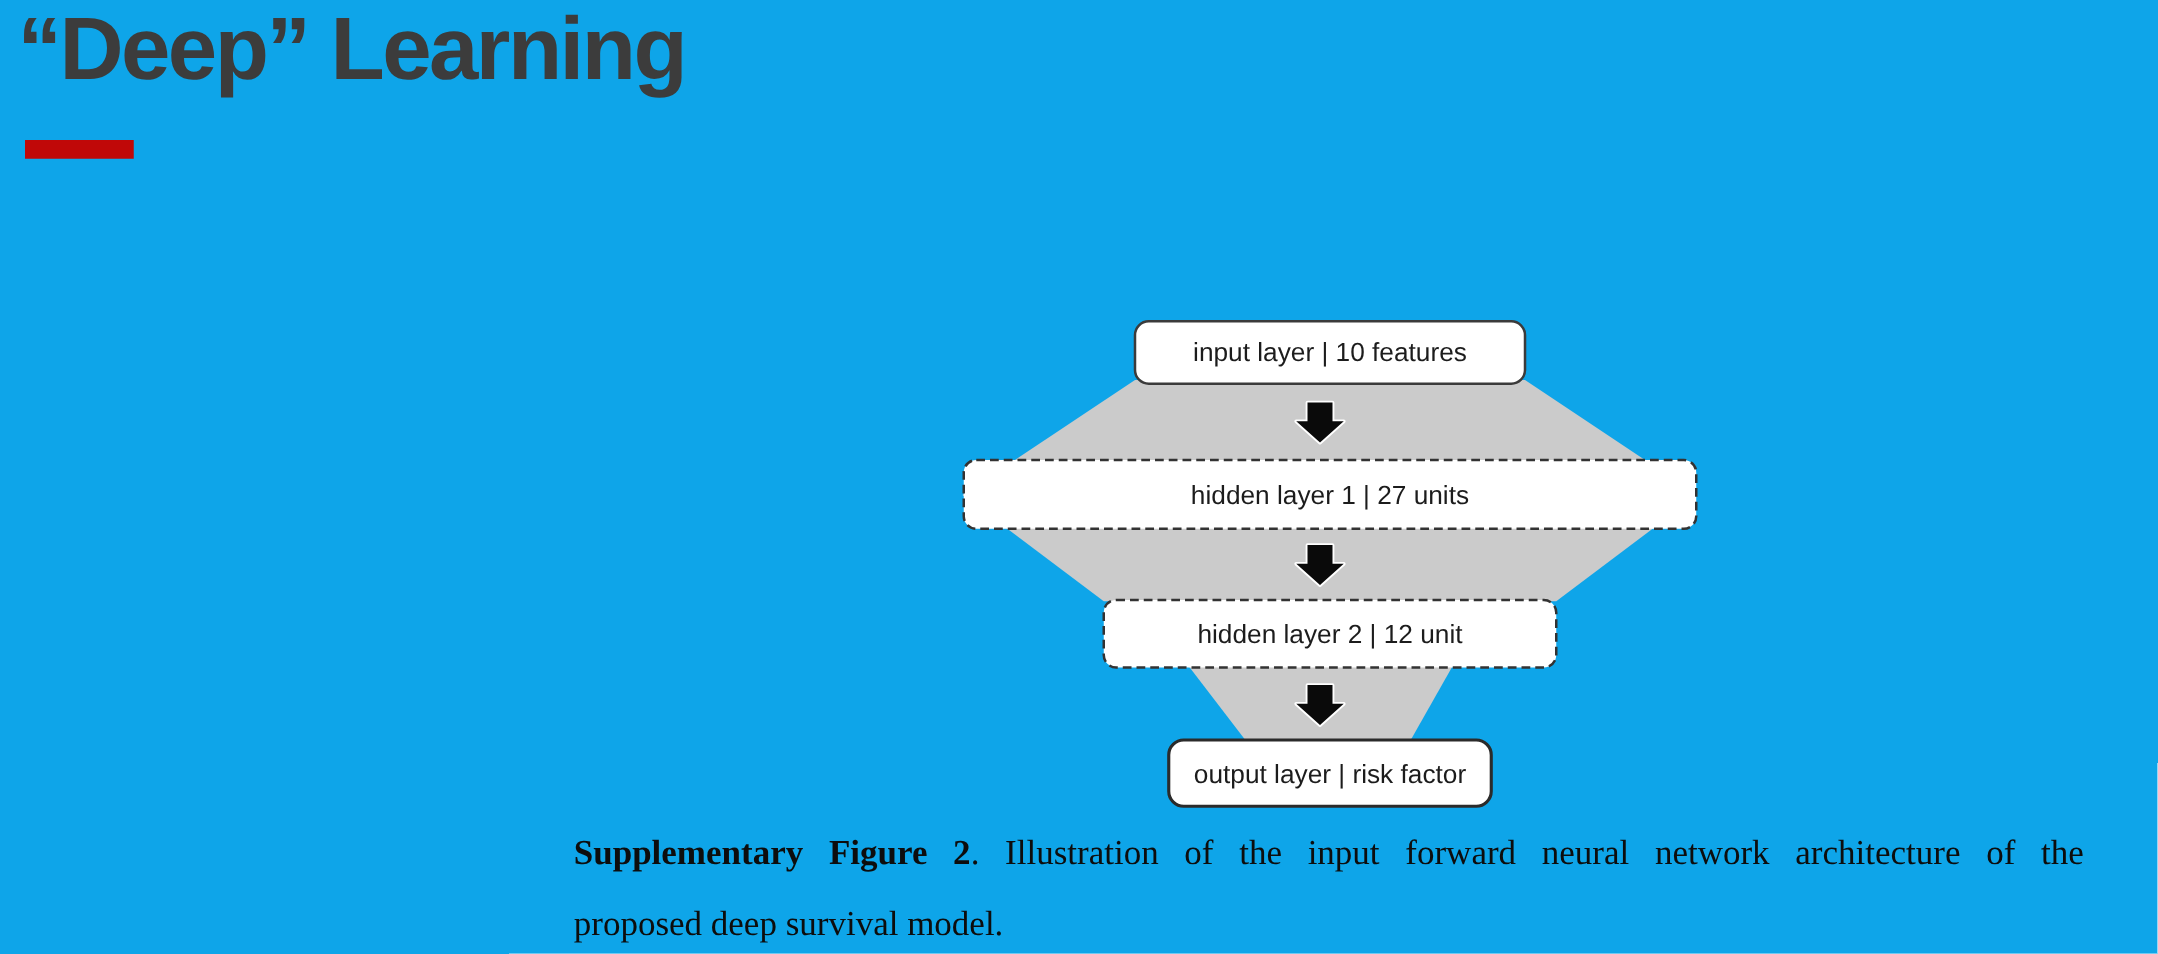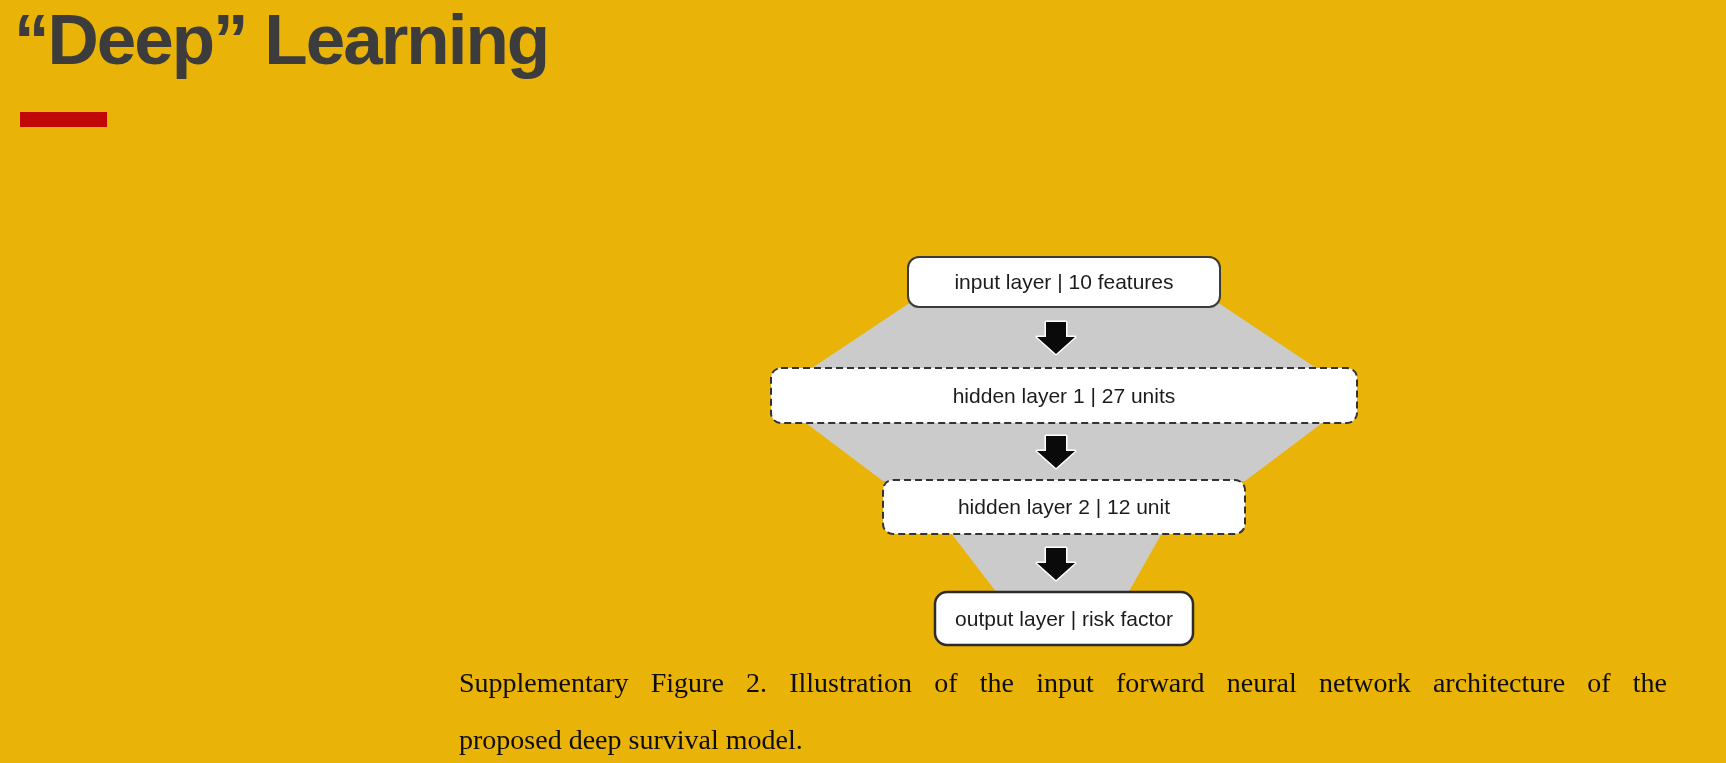--- a/index.html
+++ b/index.html
@@ -5,21 +5,21 @@
   html, body {
     margin: 0;
     padding: 0;
     background: #ffffff;
     width: 1726px;
     height: 763px;
     overflow: hidden;
     position: relative;
     font-family: "Liberation Sans", sans-serif;
   }
-  .slide { position: absolute; inset: 0; background: #eab308; }
+  .slide { position: absolute; inset: 0; background: #0ea5e9; }
 
   .title {
     position: absolute;
     left: 14px;
     top: 2px;
     margin: 0;
     font-family: "Liberation Sans", sans-serif;
     font-weight: 700;
     font-size: 71px;
     line-height: 1.08;
@@ -52,21 +52,21 @@
     font-family: "Liberation Serif", serif;
     font-size: 28px;
     line-height: 57px;
     color: #0d0d0d;
   }
   .cap-line1 {
     text-align: justify;
     text-align-last: justify;
     white-space: normal;
   }
-  .cap-line1 b { font-weight: 400; }
+  .cap-line1 b { font-weight: 700; }
   .cap-line2 { text-align: left; }
 
   svg text {
     font-family: "Liberation Sans", sans-serif;
     font-size: 21px;
     fill: #1c1c1c;
   }
 </style>
 </head>
 <body>

